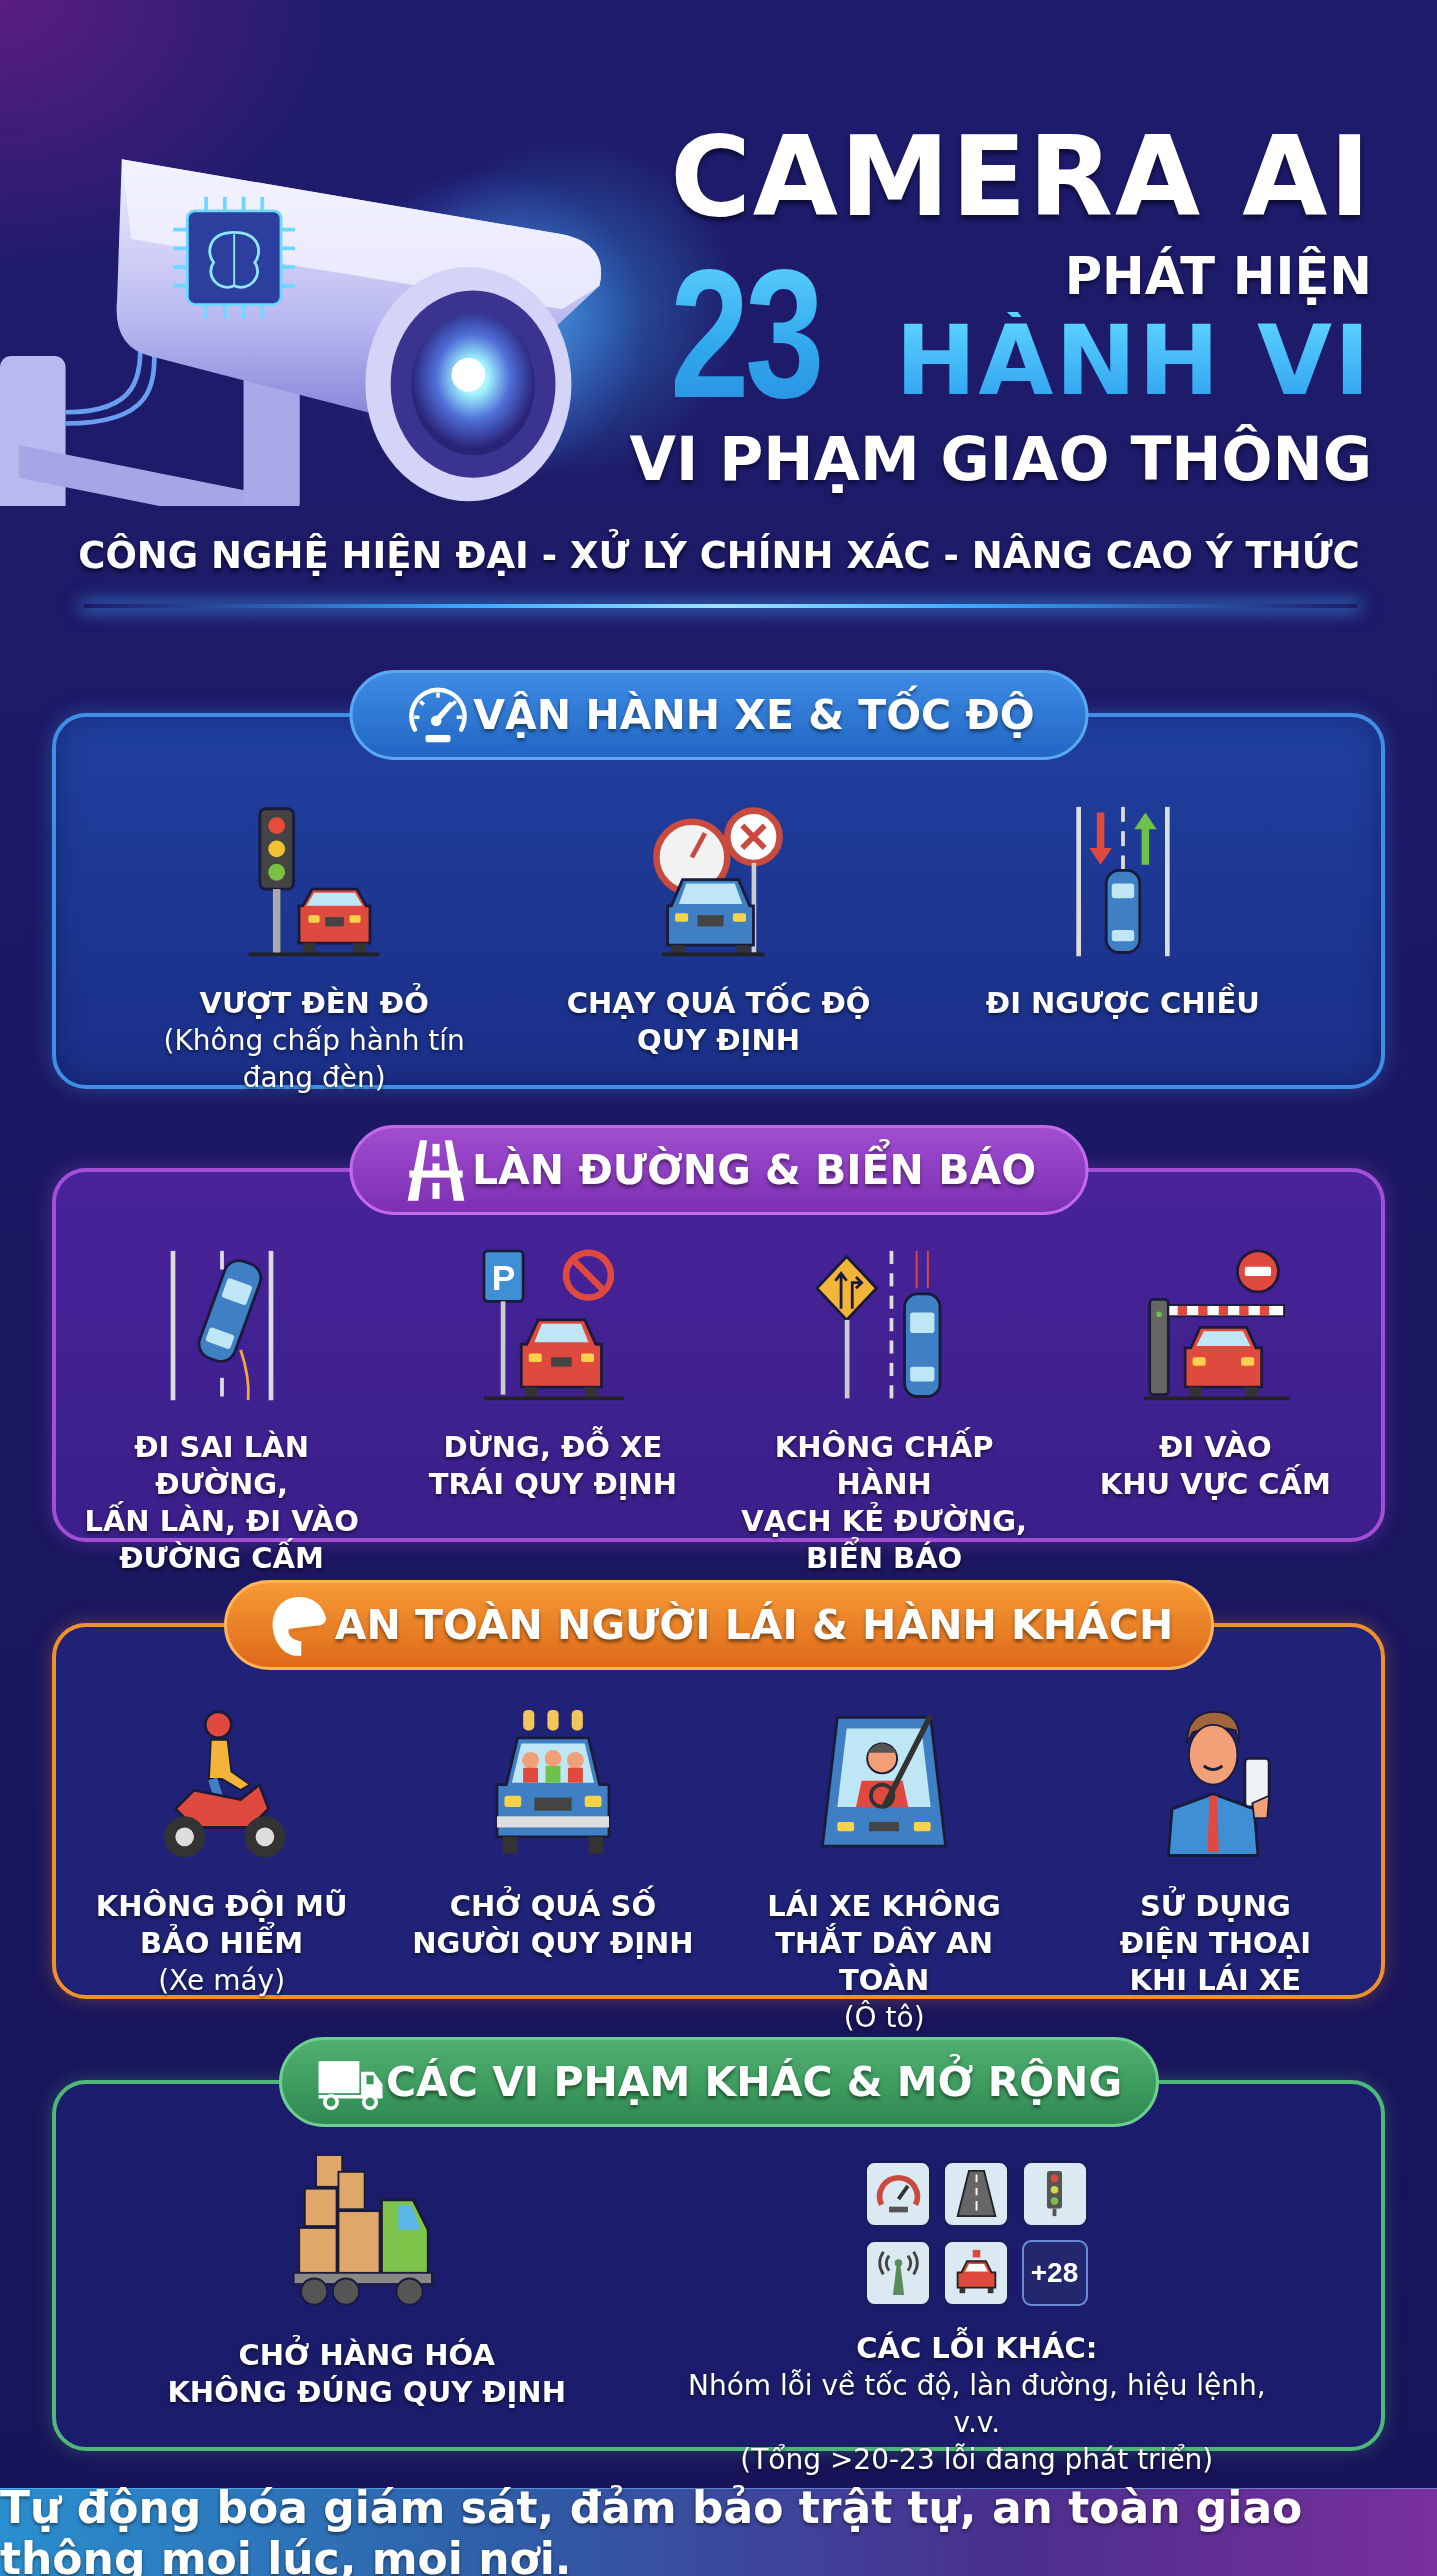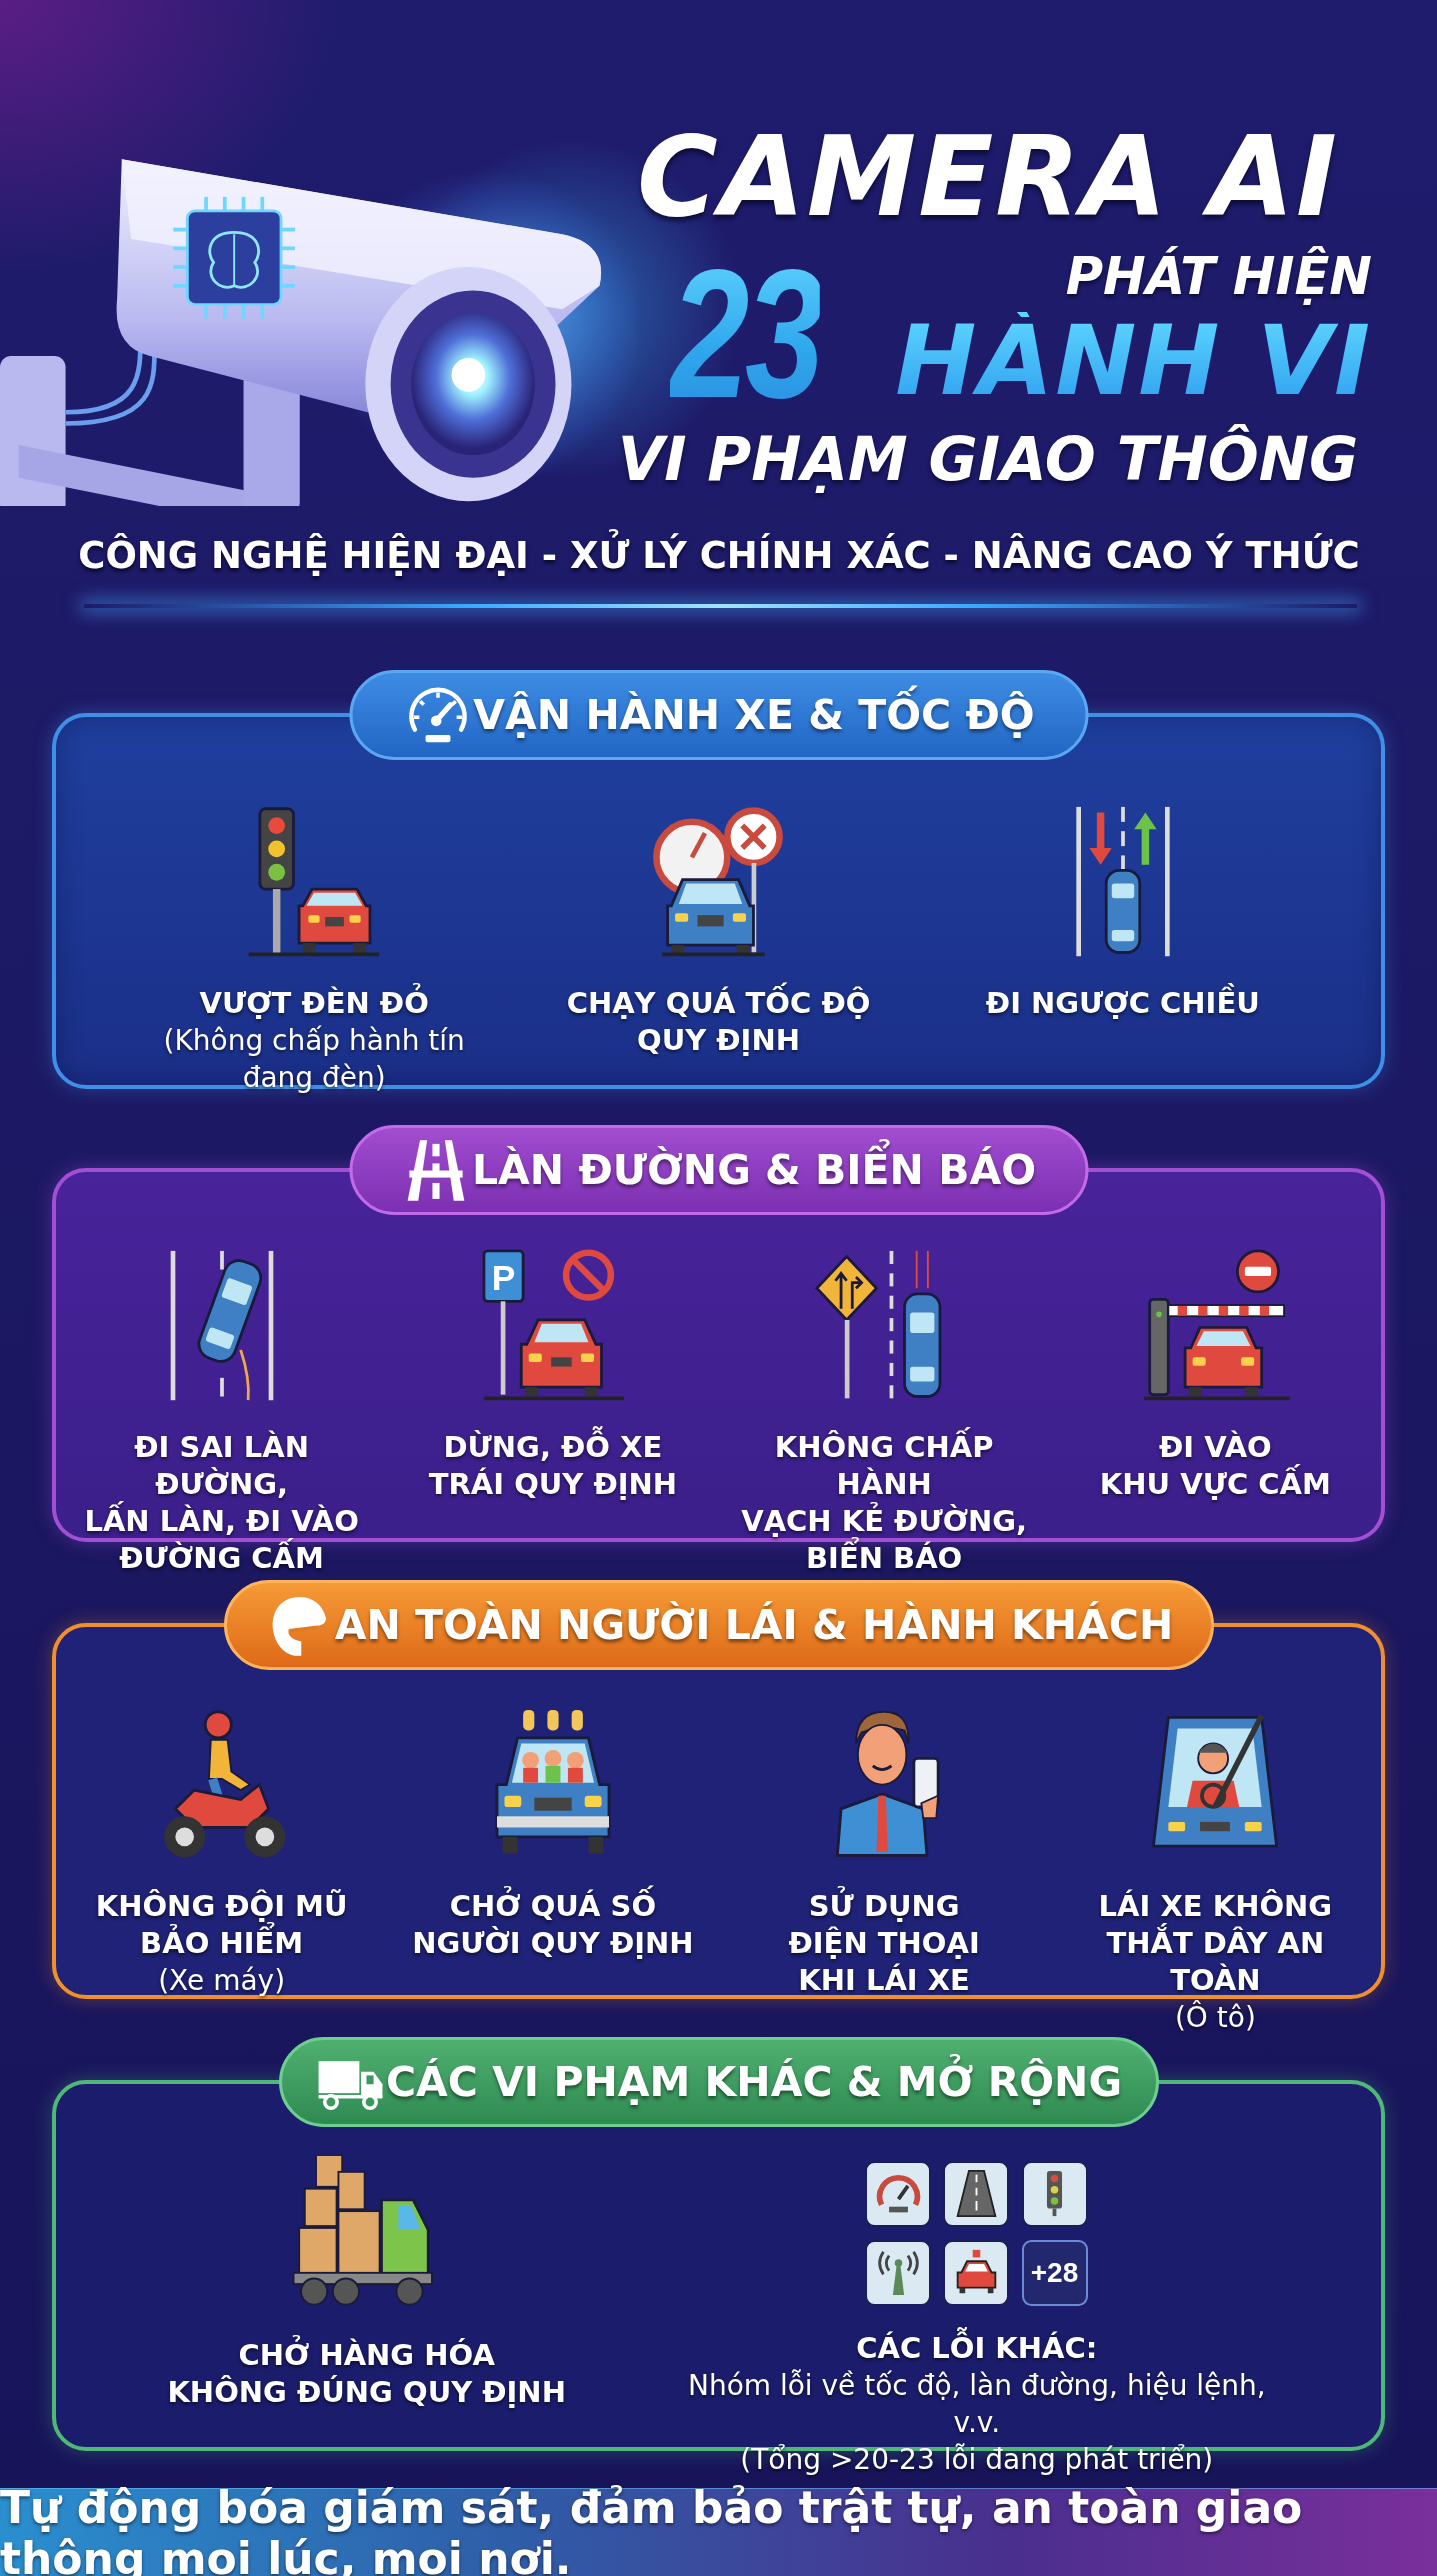--- a/index.html
+++ b/index.html
@@ -14,21 +14,21 @@
     position: absolute; inset: 0;
     background:
       radial-gradient(ellipse 487px 393px at 0% 0%, rgba(140,30,150,0.55), transparent 70%),
       radial-gradient(ellipse 243px 243px at 571px 309px, rgba(60,190,255,0.45), transparent 70%);
     pointer-events: none;
   }
 
   
   .hero { position: absolute; left: 0; top: 0; width: 1438px; height: 524px; }
   .camera { position: absolute; left: 0; top: 75px; width: 637px; height: 431px; }
-  .title-block { position: absolute; right: 66px; top: 122px; width: 768px; text-align: center; font-style: italic; }
+  .title-block { position: absolute; right: 66px; top: 122px; width: 768px; text-align: right; }
   .t-camera {
     font-family: "DejaVu Sans", sans-serif; font-weight: bold;
     font-size: 110px; letter-spacing: 1.9px; line-height: 1; color: #ffffff;
     text-shadow: 0 3.7px 5.6px rgba(0,0,20,0.6);
   }
   .t-row { position: relative; height: 178px; margin-top: 13px; }
   .t-num {
     position: absolute; left: 66px; top: 0;
     font-family: "Liberation Sans", sans-serif; font-weight: bold;
     font-size: 183px; line-height: 178px; letter-spacing: -5.6px;
@@ -413,49 +413,49 @@
         <rect x="30" y="118" width="120" height="12" fill="#ddd"></rect>
         <rect x="36" y="140" width="16" height="18" fill="#333"></rect>
           <rect x="128" y="140" width="16" height="18" fill="#333"></rect>
       </svg>
       <div class="item-title">CHỞ QUÁ SỐ
 NGƯỜI QUY ĐỊNH</div>
       <div class="item-sub"></div>
     </div>
     <div class="item">
       <svg class="item-icon" viewBox="0 0 180 170">
-        <path d="M60 40 Q 60 6 90 6 Q 118 6 116 40 L 112 26 Q 90 20 66 28 Z" fill="#a0653a" stroke="#1a1a3a" stroke-width="2"></path>
-        <ellipse cx="88" cy="52" rx="26" ry="32" fill="#f2a078" stroke="#1a1a3a" stroke-width="2"></ellipse>
-        <path d="M78 64 Q 88 72 98 64" stroke="#1a1a3a" stroke-width="3" fill="none"></path>
-        <path d="M40 160 L44 110 L88 94 L132 110 L136 160 Z" fill="#3f8fd4" stroke="#1a1a3a" stroke-width="3"></path>
-        <path d="M84 96 L92 96 L94 156 L82 156 Z" fill="#e04a3e"></path>
-        <rect x="122" y="56" width="26" height="52" rx="4" fill="#eef2f6" stroke="#1a1a3a" stroke-width="3"></rect>
-        <path d="M130 104 L132 120 L146 120 L148 96 Z" fill="#f2a078" stroke="#1a1a3a" stroke-width="2"></path>
-      </svg>
-      <div class="item-title">SỬ DỤNG
-ĐIỆN THOẠI
-KHI LÁI XE</div>
-      <div class="item-sub"></div>
-    </div>
-    <div class="item">
-      <svg class="item-icon" viewBox="0 0 180 170">
         <path d="M40 12 L140 12 L156 150 L24 150 Z" fill="#3f7fc4" stroke="#1a1a3a" stroke-width="3"></path>
         <path d="M50 24 L130 24 L140 108 L40 108 Z" fill="#bfe6f5"></path>
         <circle cx="88" cy="56" r="16" fill="#f2a078" stroke="#1a1a3a" stroke-width="2"></circle>
         <path d="M72 50 Q 88 30 104 50" fill="#555"></path>
         <path d="M60 108 L66 80 L110 80 L116 108 Z" fill="#e04a3e"></path>
         <line x1="140" y1="10" x2="90" y2="108" stroke="#333" stroke-width="6"></line>
         <circle cx="88" cy="96" r="12" fill="none" stroke="#333" stroke-width="4"></circle>
         <rect x="40" y="124" width="18" height="10" rx="2" fill="#f7d24a"></rect>
           <rect x="122" y="124" width="18" height="10" rx="2" fill="#f7d24a"></rect>
         <rect x="74" y="124" width="32" height="10" fill="#444"></rect>
       </svg>
       <div class="item-title">LÁI XE KHÔNG
 THẮT DÂY AN TOÀN</div>
       <div class="item-sub">(Ô tô)</div>
+    </div>
+    <div class="item">
+      <svg class="item-icon" viewBox="0 0 180 170">
+        <path d="M60 40 Q 60 6 90 6 Q 118 6 116 40 L 112 26 Q 90 20 66 28 Z" fill="#a0653a" stroke="#1a1a3a" stroke-width="2"></path>
+        <ellipse cx="88" cy="52" rx="26" ry="32" fill="#f2a078" stroke="#1a1a3a" stroke-width="2"></ellipse>
+        <path d="M78 64 Q 88 72 98 64" stroke="#1a1a3a" stroke-width="3" fill="none"></path>
+        <path d="M40 160 L44 110 L88 94 L132 110 L136 160 Z" fill="#3f8fd4" stroke="#1a1a3a" stroke-width="3"></path>
+        <path d="M84 96 L92 96 L94 156 L82 156 Z" fill="#e04a3e"></path>
+        <rect x="122" y="56" width="26" height="52" rx="4" fill="#eef2f6" stroke="#1a1a3a" stroke-width="3"></rect>
+        <path d="M130 104 L132 120 L146 120 L148 96 Z" fill="#f2a078" stroke="#1a1a3a" stroke-width="2"></path>
+      </svg>
+      <div class="item-title">SỬ DỤNG
+ĐIỆN THOẠI
+KHI LÁI XE</div>
+      <div class="item-sub"></div>
     </div>
   </div>
 </div>
 
 <div class="section sec-green">
   <div class="pill pill-green">
     <svg class="pill-icon" viewBox="0 0 80 80">
       <rect x="4" y="16" width="46" height="36" fill="#fff"></rect>
       <path d="M52 28 L66 28 L76 42 L76 56 L52 56 Z" fill="#fff"></path>
       <rect x="58" y="32" width="8" height="10" fill="#3a9a5c"></rect>

